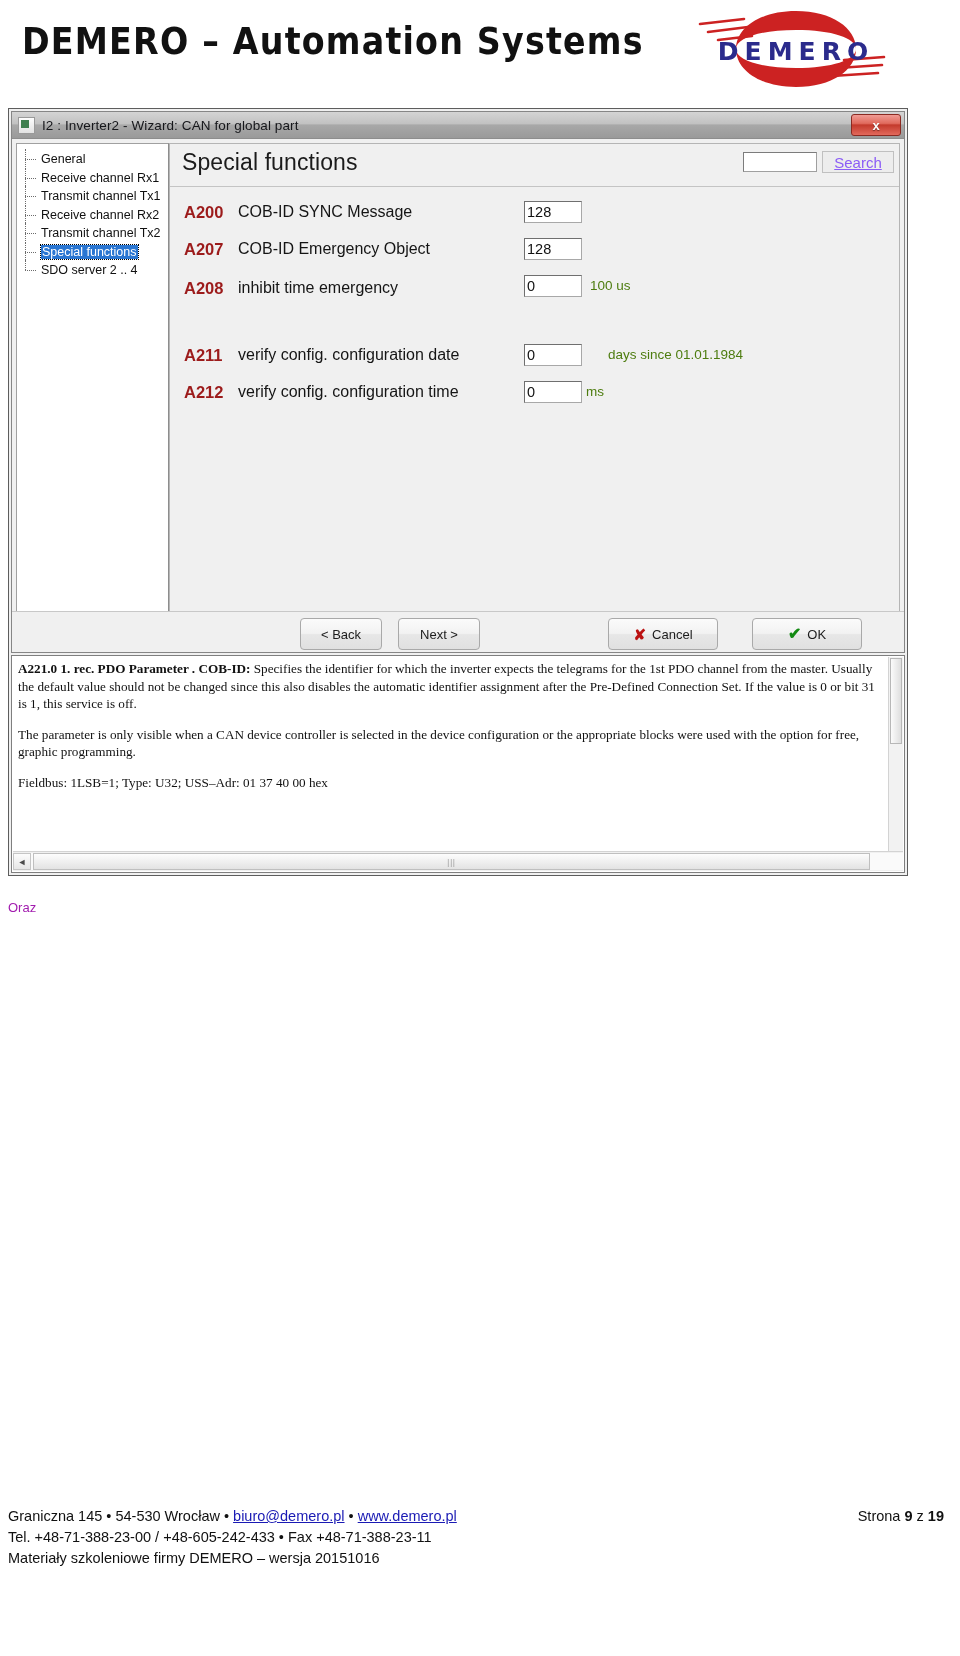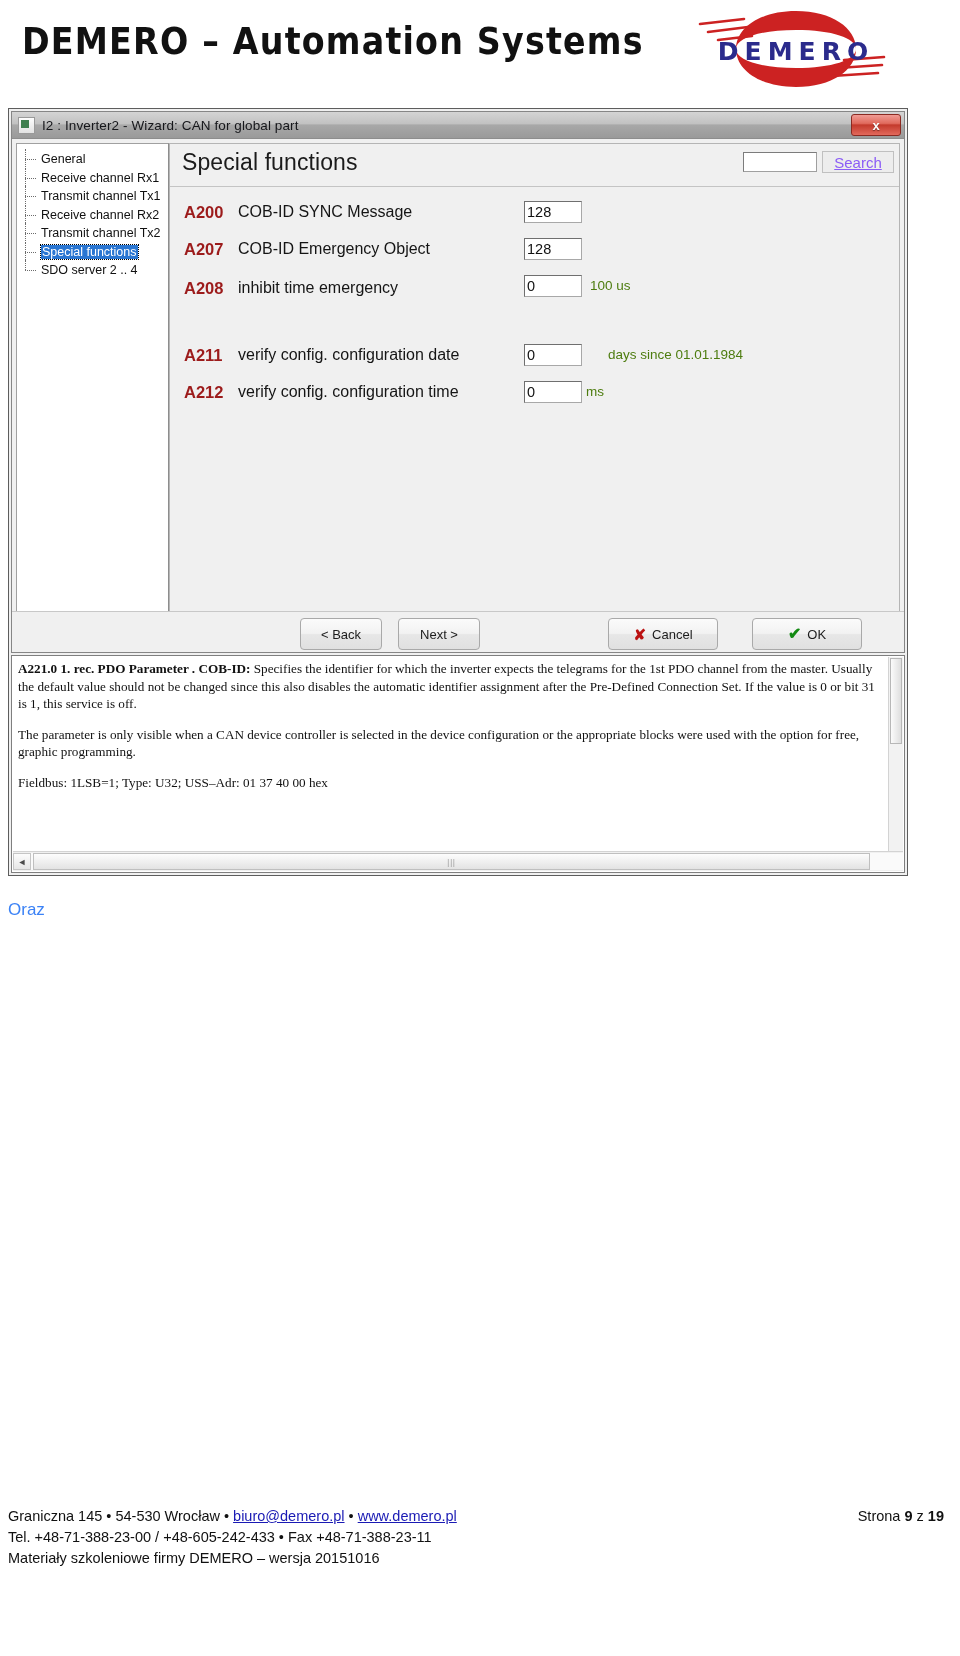--- a/index.html
+++ b/index.html
@@ -355,22 +355,22 @@
     box-sizing: border-box;
     display: flex; align-items: center; justify-content: center;
     font-size: 9px; color: #777;
     letter-spacing: 1px;
   }
 
   
   .oraz {
     position: absolute;
     left: 8px; top: 900px;
-    font-size: 17px;
-    color: #3b82f6;
+    font-size: 13px;
+    color: #a21caf;
   }
 
   
   .footer {
     position: absolute;
     left: 8px; top: 1506px;
     width: 944px;
   }
   .footer-line {
     font-size: 14.5px;

